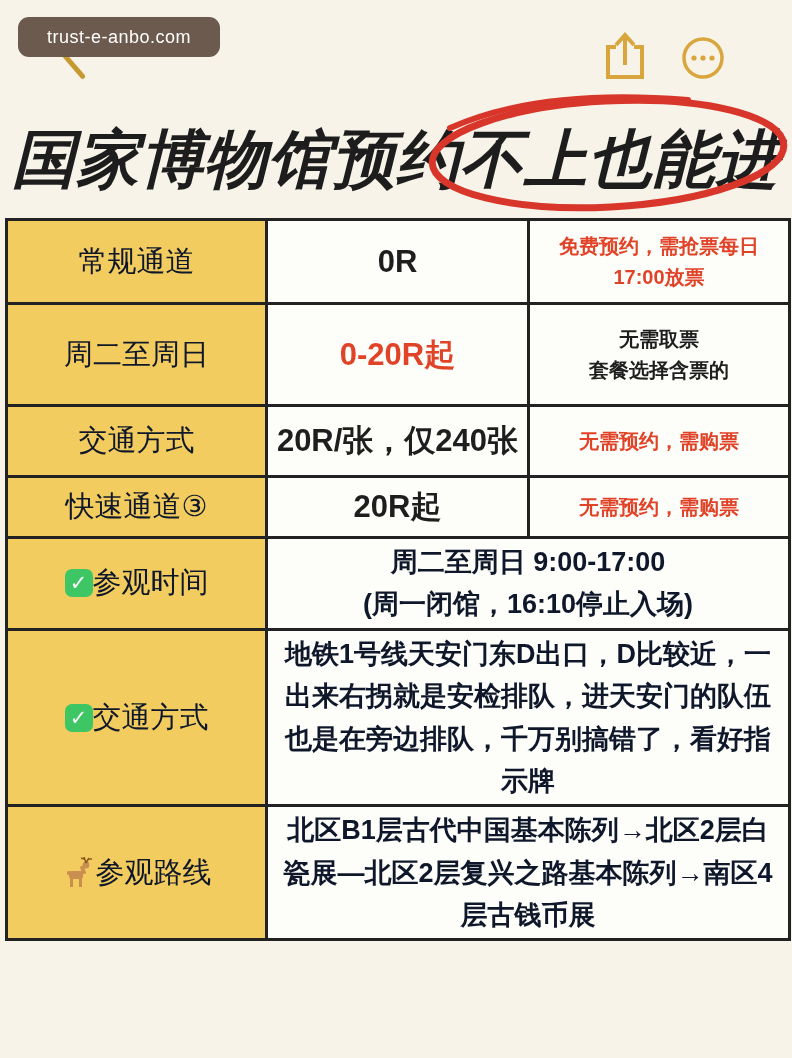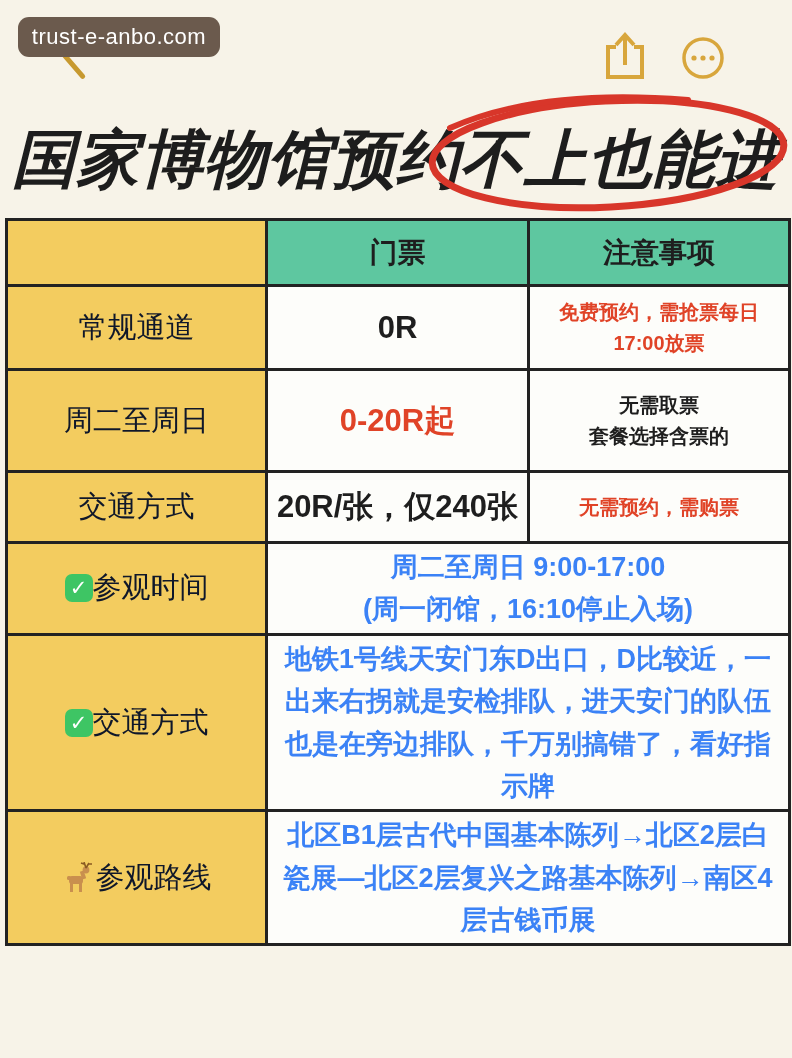--- a/index.html
+++ b/index.html
@@ -9,21 +9,21 @@
     font-family:"Liberation Sans","DejaVu Sans",sans-serif;
     overflow:hidden;position:relative;
   }
   #page{position:absolute;inset:0;width:792px;height:1058px;}
 
   
   .watermark-pill{
     position:absolute;left:18px;top:17px;width:202px;height:40px;
     background:#6b5a4d;border-radius:11px;
     display:flex;align-items:center;justify-content:center;
-    color:#fff;font-size:22px;letter-spacing:.5px;
+    color:#fff;font-size:18px;letter-spacing:.5px;
   }
   .back-stroke{
     position:absolute;left:62px;top:50px;width:34px;height:5px;
     background:#c7992f;border-radius:3px;
     transform:rotate(49deg);transform-origin:left center;
   }
   .top-icon{position:absolute;}
   .share-icon{left:603px;top:31px;}
   .more-icon{left:681px;top:36px;}
 
@@ -52,21 +52,21 @@
     padding:2px 6px;
   }
   .c-label{background:#f3cc5f;}
   .c-head{background:#5ec7a0;}
   .c-cell{background:#fdfdfa;}
   .hdr{font-size:28px;font-weight:700;color:#1e1e1e;}
   .lab{font-size:29px;font-weight:400;color:#0f172a;}
   .val{font-size:31px;font-weight:700;color:#1e1e1e;}
   .note{font-size:20px;font-weight:700;color:#1e1e1e;line-height:1.55;}
   .red{color:#e04327;}
-  .body-text{font-size:27px;font-weight:700;color:#3b82f6;line-height:1.57;}
+  .body-text{font-size:27px;font-weight:700;color:#0f172a;line-height:1.57;}
   .rh{height:66px;} .r1{height:84px;} .r2{height:102px;} .r3{height:71px;}
   .r4{height:61px;} .r5{height:78px;} .r6{height:123px;} .r7{height:77px;} .r8{height:114px;}
 
   .label-flex{display:flex;align-items:center;justify-content:center;}
   .check-icon{
     width:28px;height:28px;border-radius:7px;background:#3ec564;
     display:inline-flex;align-items:center;justify-content:center;
     color:#fff;font-size:21px;font-weight:800;flex:0 0 auto;
   }
   .check-icon::after{content:"✓";}
@@ -107,25 +107,20 @@
   </svg>
 
   <table class="info-table">
     <colgroup>
         <col style="width:260px">
         <col style="width:262px">
         <col style="width:261px">
       </colgroup>
 
     <tbody>
-        <tr class="rh">
-      <td class="c-label hdr"></td>
-      <td class="c-head hdr">门票</td>
-      <td class="c-head hdr">注意事项</td>
-    </tr>
 
     <tr class="r1">
       <td class="c-label lab">常规通道</td>
       <td class="c-cell val">0R</td>
       <td class="c-cell note red">免费预约，需抢票每日17:00放票</td>
     </tr>
 
     <tr class="r2">
       <td class="c-label lab">周二至周日</td>
       <td class="c-cell val red">0-20R起</td>
@@ -134,20 +129,25 @@
         <div>套餐选择含票的</div>
       </td>
     </tr>
 
     <tr class="r3">
       <td class="c-label lab">交通方式</td>
       <td class="c-cell val">20R/张，仅240张</td>
       <td class="c-cell note red">无需预约，需购票</td>
     </tr>
 
+    <tr class="r4">
+      <td class="c-label lab">快速通道③</td>
+      <td class="c-cell val">20R起</td>
+      <td class="c-cell note red">无需预约，需购票</td>
+    </tr>
 
     <tr class="r5">
       <td class="c-label lab">
         <div class="label-flex">
           <span class="check-icon"></span>
           <span>参观时间</span>
         </div>
       </td>
       <td class="c-cell body-text" colspan="2">
         <div>周二至周日 9:00-17:00</div>

